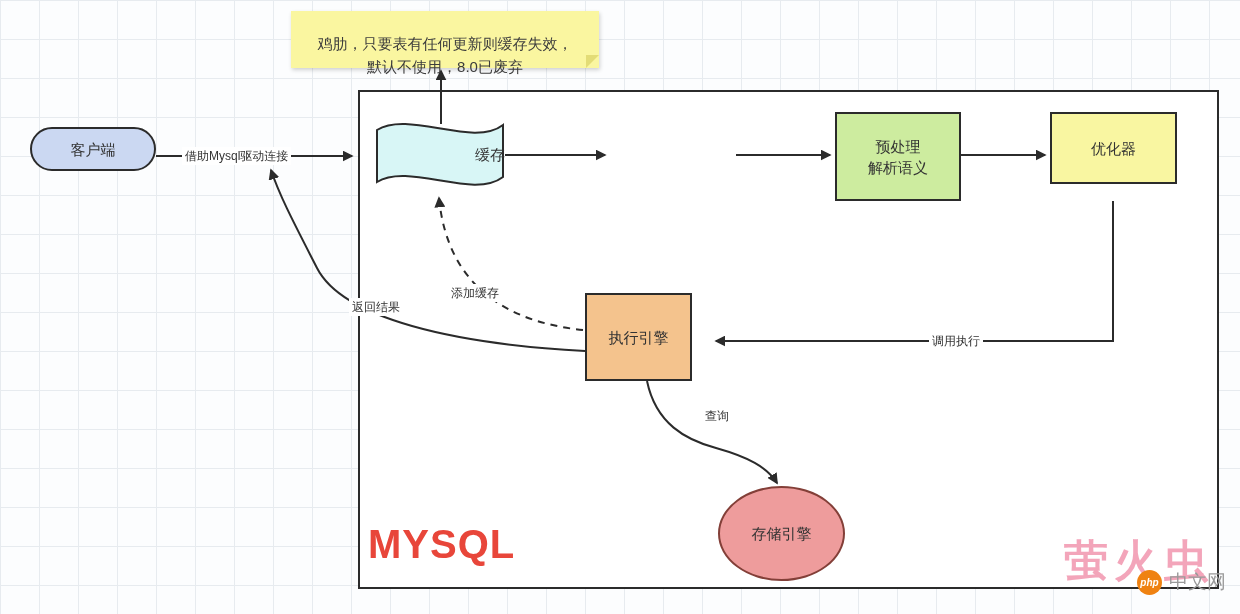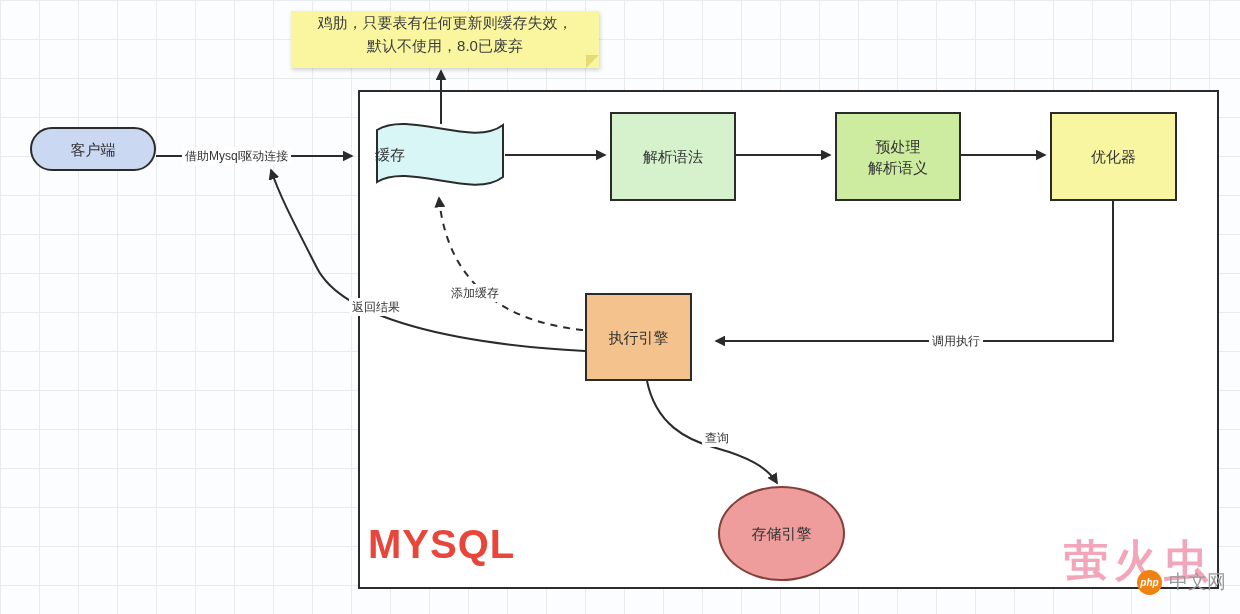--- a/index.html
+++ b/index.html
@@ -22,21 +22,21 @@
   .note {
     position: absolute;
     left: 291px; top: 11px;
     width: 308px; height: 57px;
     background: #faf6a0;
     box-shadow: 1px 2px 4px rgba(0,0,0,0.18);
     color: #3c3c3c;
     font-size: 15px;
     line-height: 23px;
     text-align: center;
-    padding-top: 0;
+    padding-top: 21px;
   }
   .note-fold {
     position: absolute;
     right: 0; bottom: 0;
     width: 13px; height: 13px;
     background: #e3dc76;
     clip-path: polygon(0 0, 100% 0, 0 100%);
   }
 
   
@@ -69,37 +69,37 @@
     text-align: center;
     line-height: 21px;
   }
   .node-client {
     left: 30px; top: 127px; width: 126px; height: 44px;
     background: #cbd8f2;
     border-radius: 26px;
   }
   .node-parser   { left: 610px;  top: 112px; width: 126px; height: 89px; background: #d6f2cc; }
   .node-pre      { left: 835px;  top: 112px; width: 126px; height: 89px; background: #cdec9f; }
-  .node-opt      { left: 1050px; top: 112px; width: 127px; height: 89px; background: #f9f6a1; }
+  .node-opt      { left: 1050px; top: 112px; width: 127px; height: 72px; background: #f9f6a1; }
   .node-exec     { left: 585px;  top: 293px; width: 107px; height: 88px; background: #f4c38d; }
   .node-storage  {
     left: 718px; top: 486px; width: 127px; height: 95px;
     background: #ee9c9c;
     border: 2px solid #833f38;
     border-radius: 50%;
   }
 
   
   .tape {
     position: absolute;
     left: 375px; top: 114px;
     width: 130px; height: 82px;
     display: flex;
     align-items: center;
-    justify-content: flex-start;
+    justify-content: flex-end;
     font-size: 15px;
     color: #333;
   }
   .tape svg { position: absolute; inset: 0; }
   .tape span { position: relative; }
 
   
   .edges {
     position: absolute;
     left: 0; top: 0;
@@ -185,42 +185,39 @@
     <span>客户端</span>
   </div>
 
   <div class="tape">
     <svg width="130" height="82" viewBox="0 0 130 82">
       <path d="M 2,16 C 34,-4 98,34 128,11 L 128,63 C 98,86 34,48 2,68 Z" fill="#d8f6f6" stroke="#2b2b2b" stroke-width="2"></path>
     </svg>
     <span>缓存</span>
   </div>
 
-  <div class="node node-parser">
-    <span>解析语法</span>
-  </div>
   <div class="node node-pre">
     <span>预处理</span>
     <span>解析语义</span>
   </div>
   <div class="node node-opt">
     <span>优化器</span>
   </div>
   <div class="node node-exec">
     <span>执行引擎</span>
   </div>
   <div class="node node-storage">
     <span>存储引擎</span>
   </div>
 
   <div class="edge-label" style="left:182px; top:147px;">借助Mysql驱动连接</div>
   <div class="edge-label" style="left:349px; top:298px;">返回结果</div>
   <div class="edge-label" style="left:448px; top:284px;">添加缓存</div>
   <div class="edge-label" style="left:929px; top:332px;">调用执行</div>
-  <div class="edge-label" style="left:702px; top:429px;">查询</div>
+  <div class="edge-label" style="left:702px; top:407px;">查询</div>
 
   <div class="mysql-title">MYSQL</div>
 
   <div class="wm-brand">萤火虫</div>
   <div class="wm-row">
     <div class="wm-logo">php</div>
     <div class="wm-site">中文网</div>
   </div>
 
 </div>

